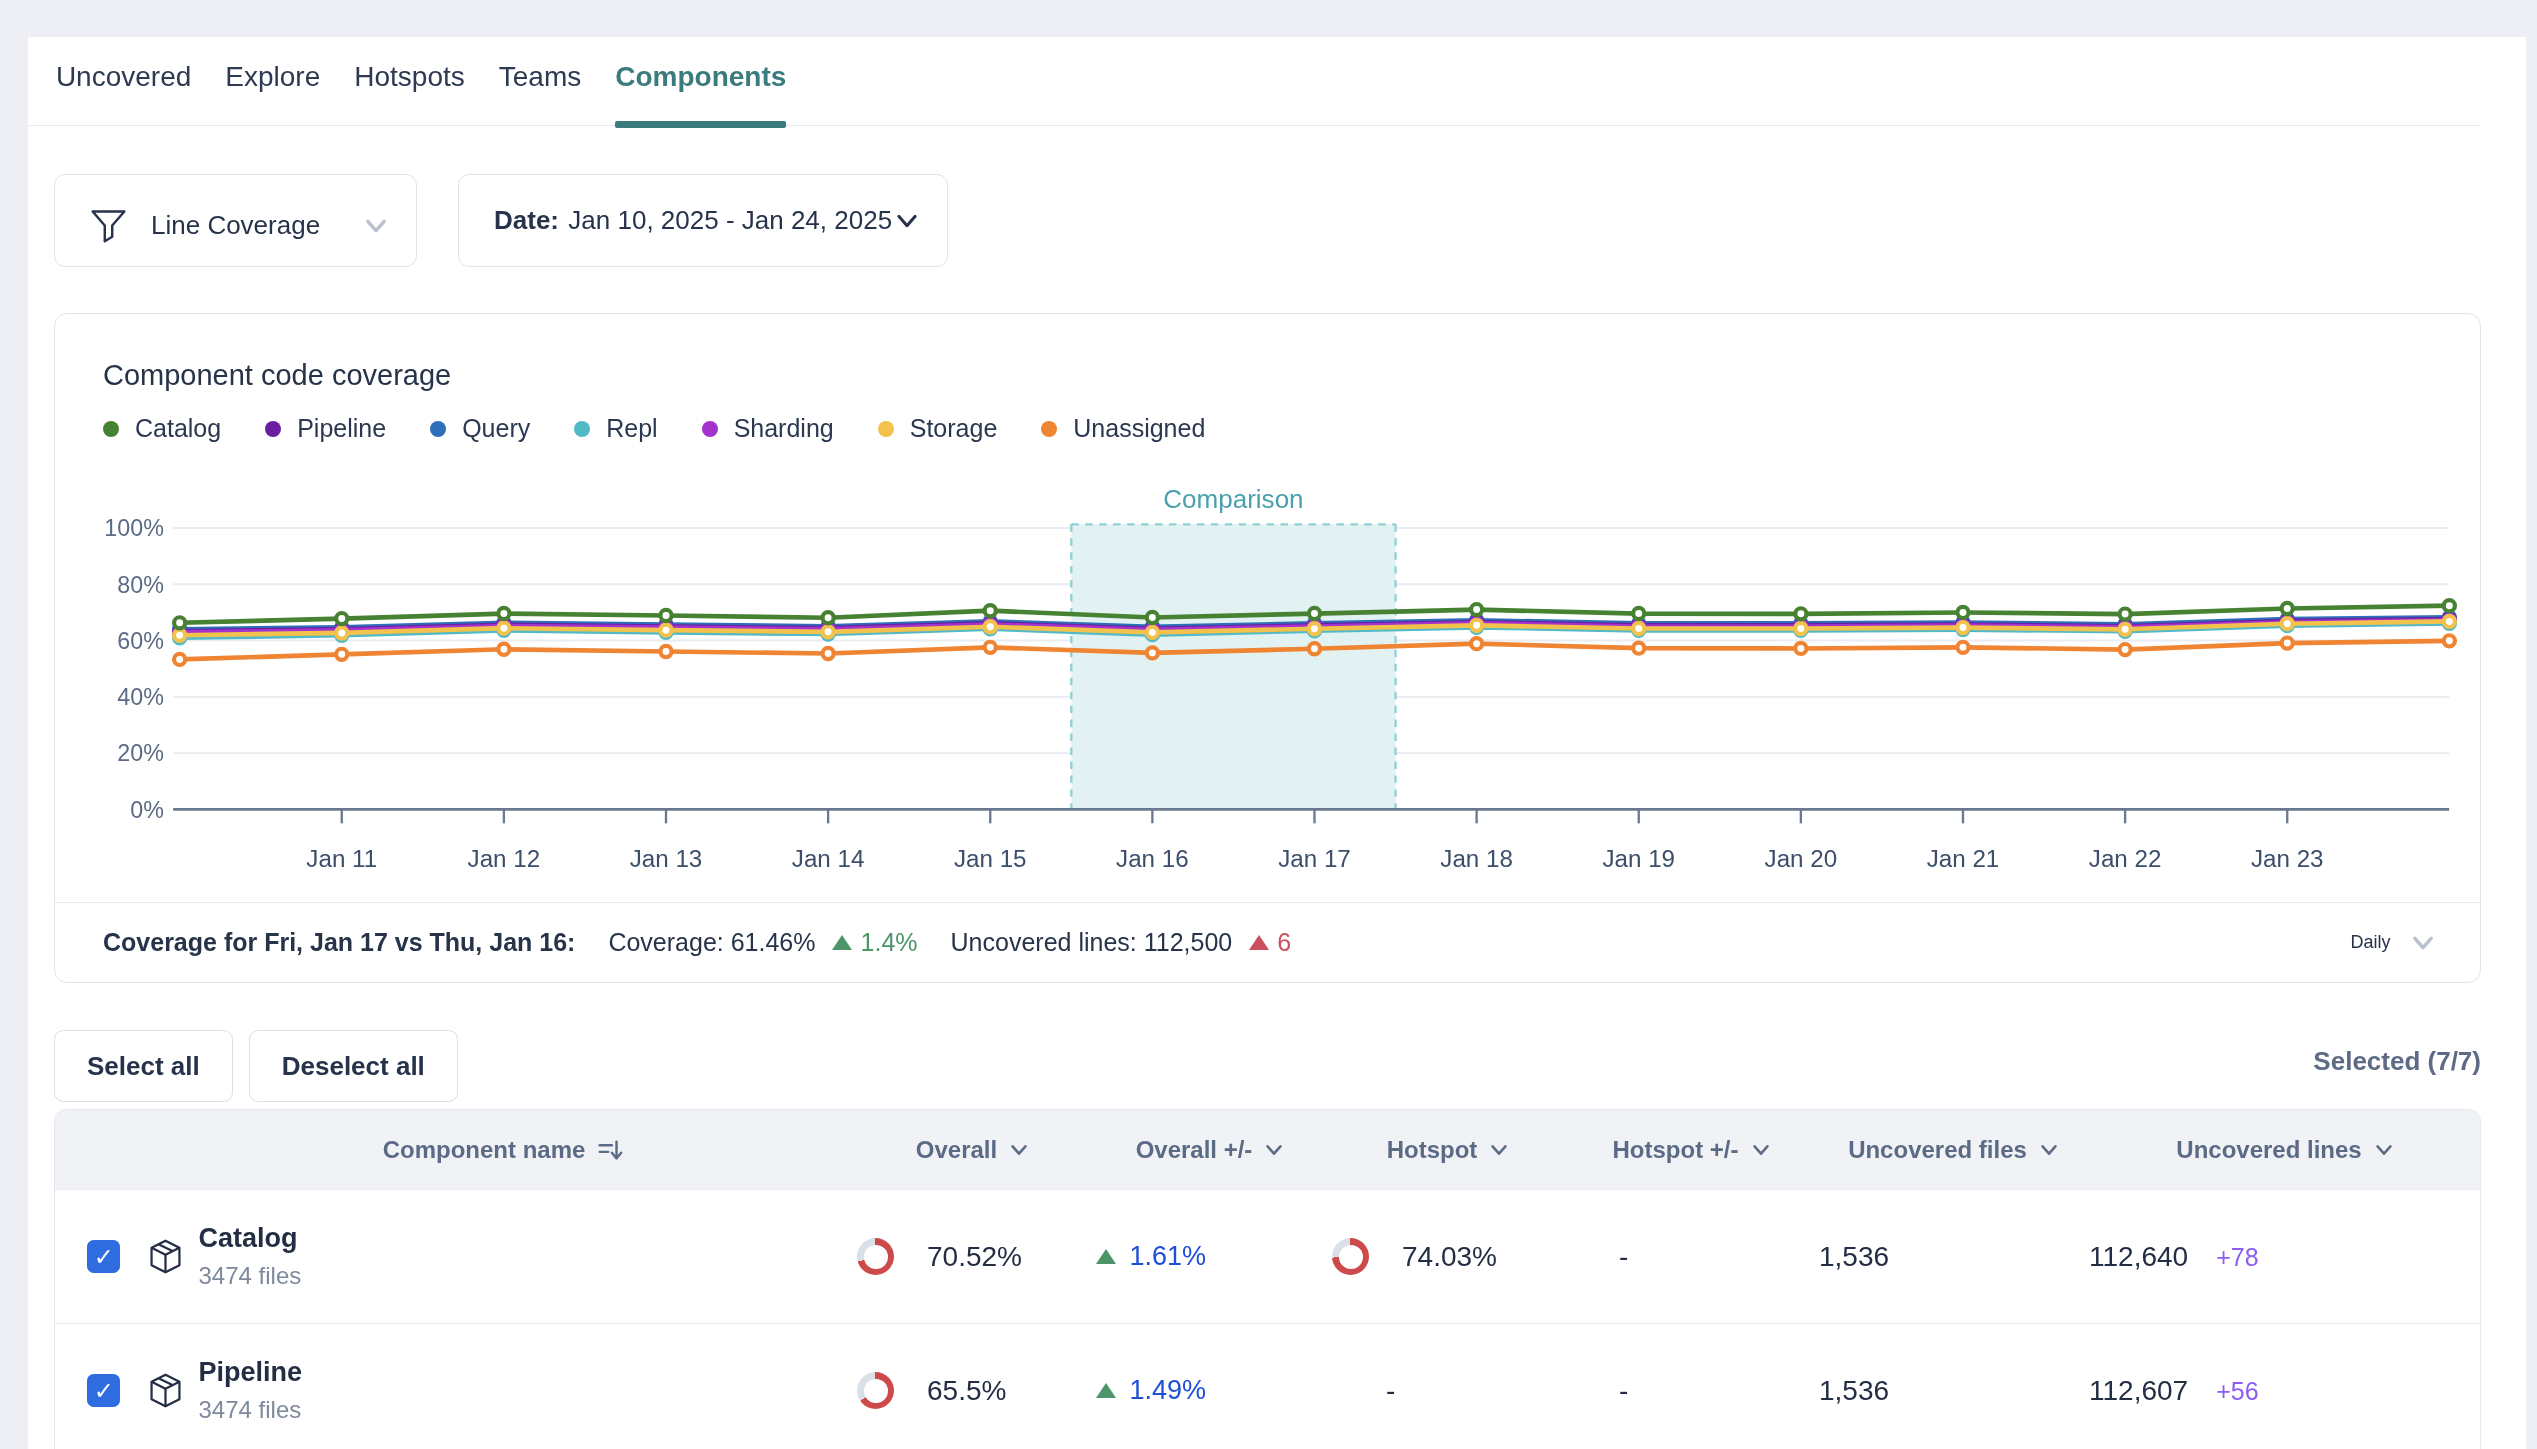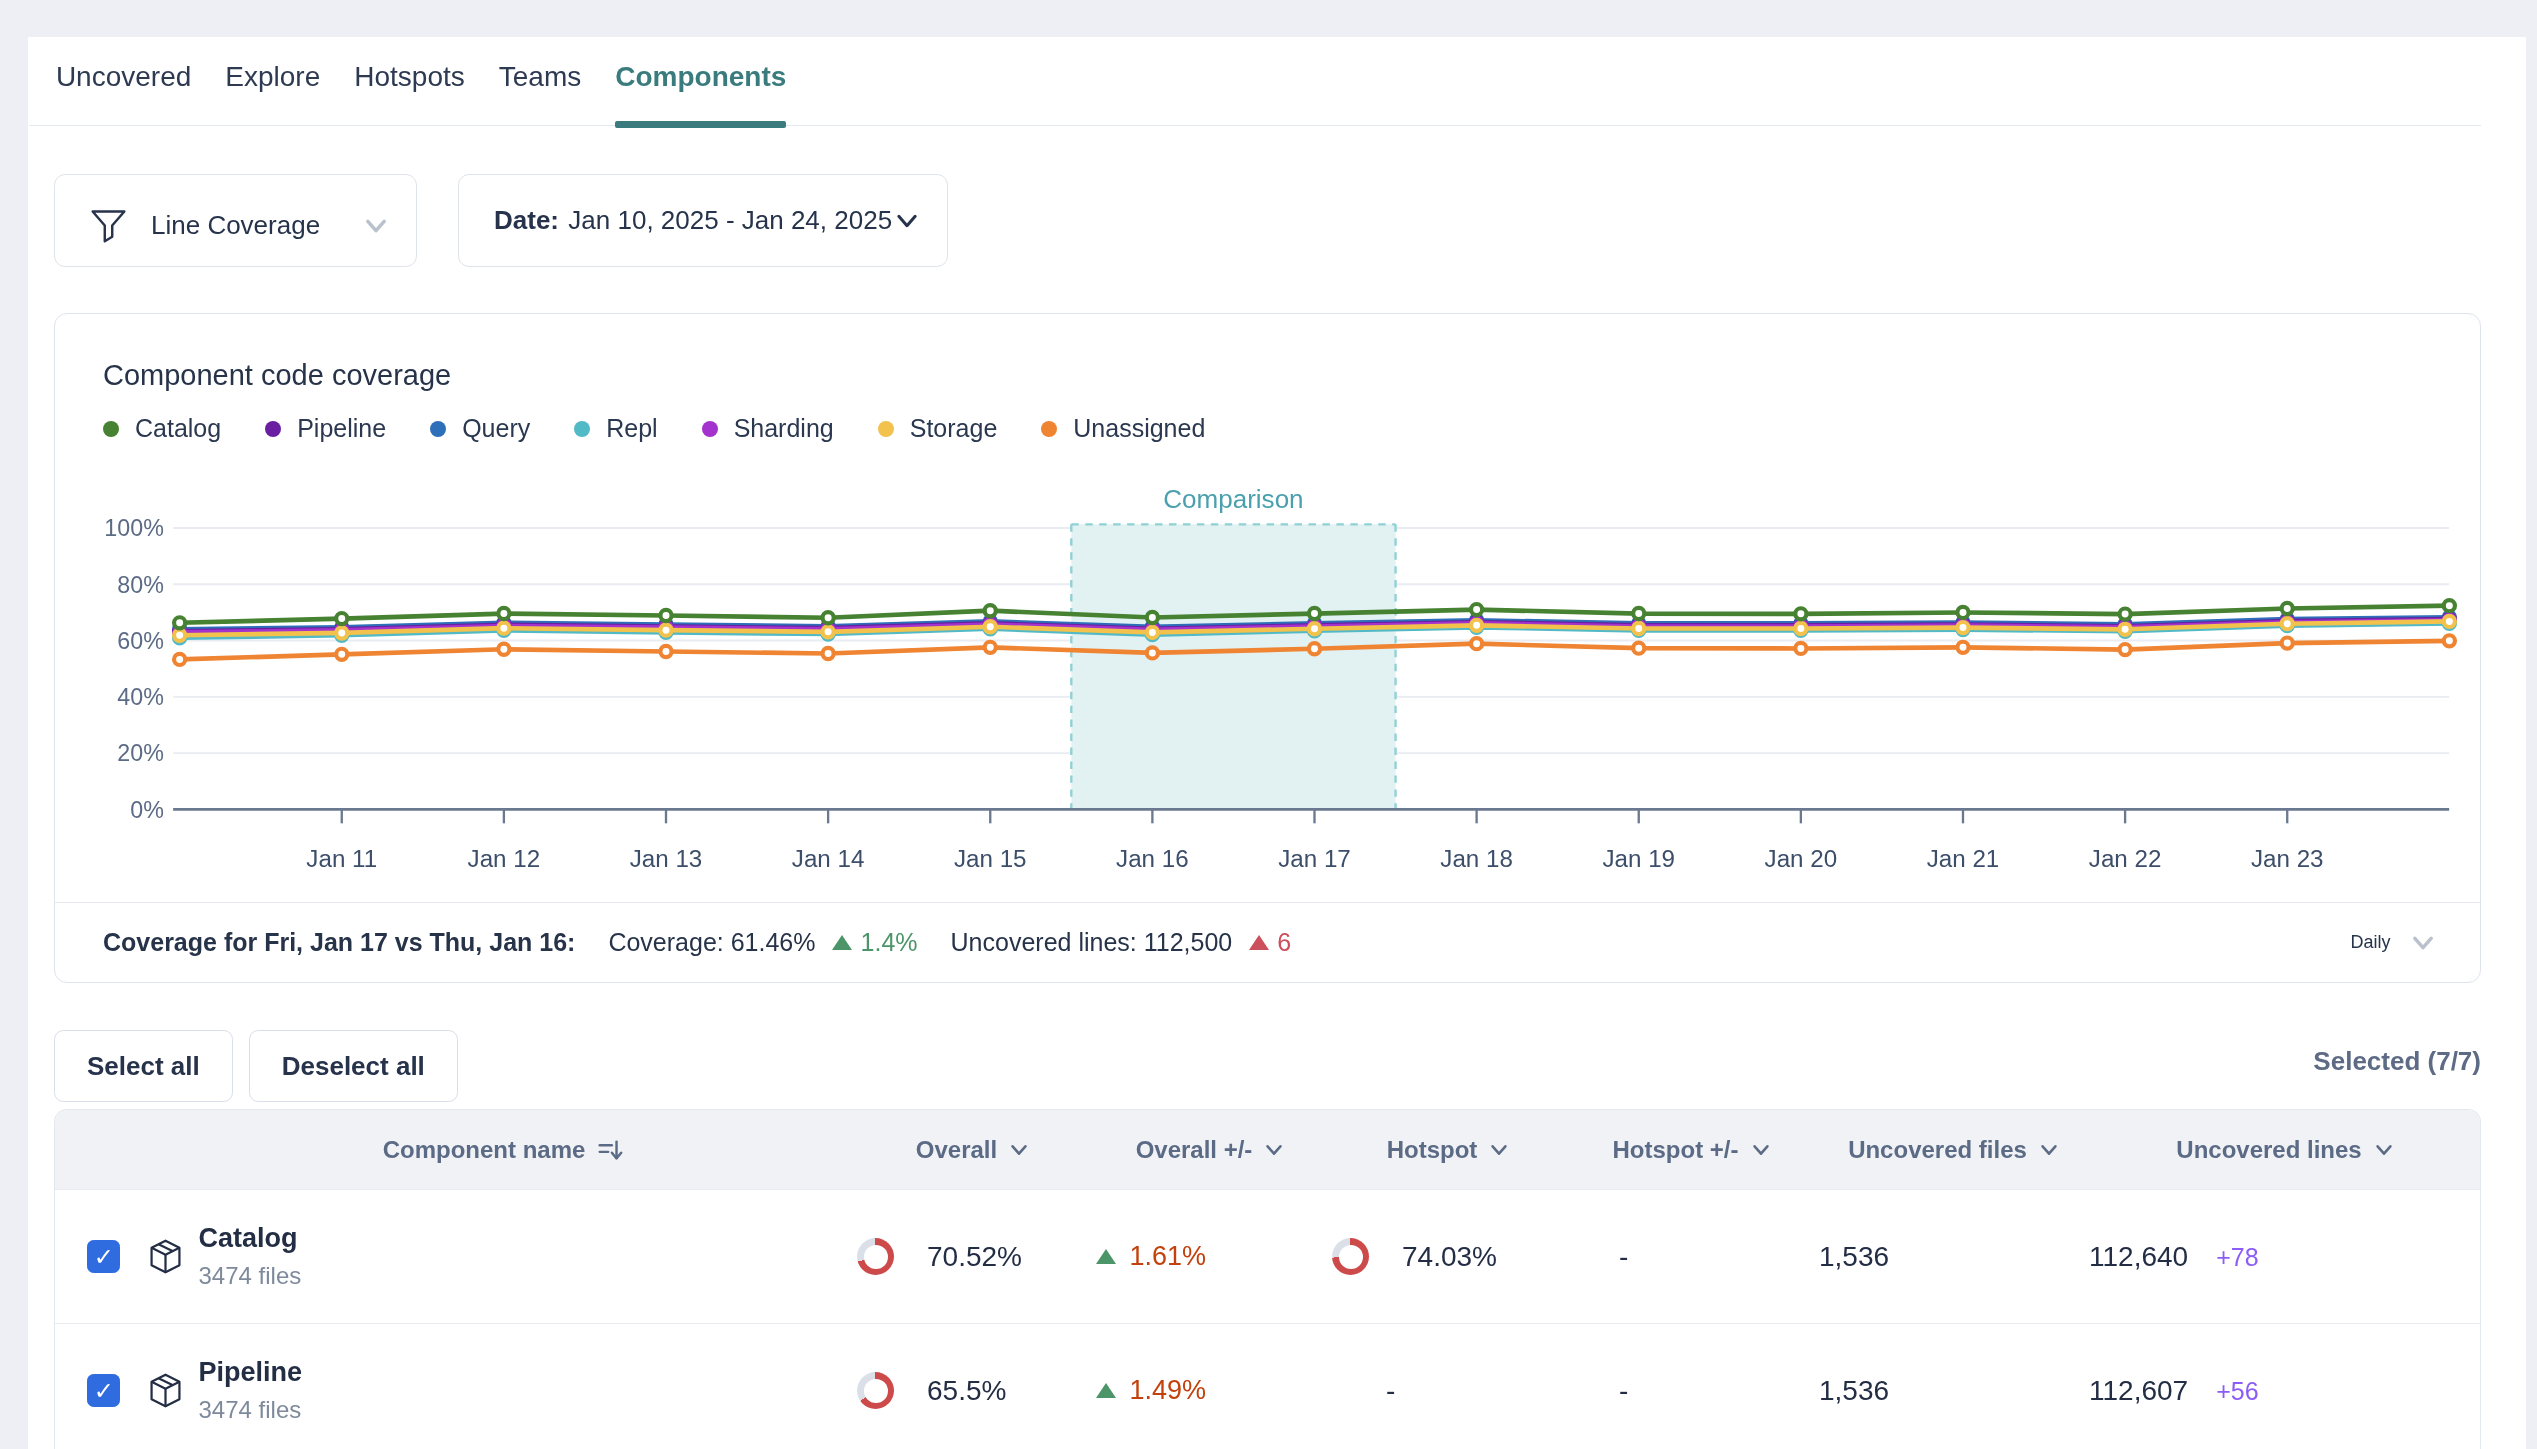--- a/index.html
+++ b/index.html
@@ -117,21 +117,21 @@
   .pkg-icon { width:39px; height:39px; flex:none; color:#232d44; }
   .name-stack { display:flex; flex-direction:column; gap:7.4px; }
   .comp-name { font-size:27px; font-weight:700; color:#232d44; }
   .comp-files { font-size:24px; color:#7e8a9c; }
   .cell-pct { display:flex; align-items:center; gap:33px; }
   .donut { width:37px; height:37px; border-radius:50%; position:relative; flex:none; }
   .donut::after { content:''; position:absolute; left:6.5px; top:6.5px; width:24px; height:24px; border-radius:50%; background:#fff; }
   .pct-text { font-size:28px; color:#232d44; }
   .cell-delta { display:flex; align-items:center; padding-left:7.4px; }
   .cell-delta .tri-up { margin-left:0; }
-  .cell-delta .val { color:#c2410c; font-size:27px; margin-left:13px; }
+  .cell-delta .val { color:#1d4ed8; font-size:27px; margin-left:13px; }
   .cell-dash { font-size:28px; color:#232d44; padding-left:54px; }
   .cell-num { font-size:28px; color:#232d44; }
   .cell-lines { display:flex; align-items:baseline; gap:28px; }
   .lines-delta { font-size:25px; color:#8b5cf6; }
 </style>
 </head>
 <body>
 
 <div class="screen">
   <div class="panel">

